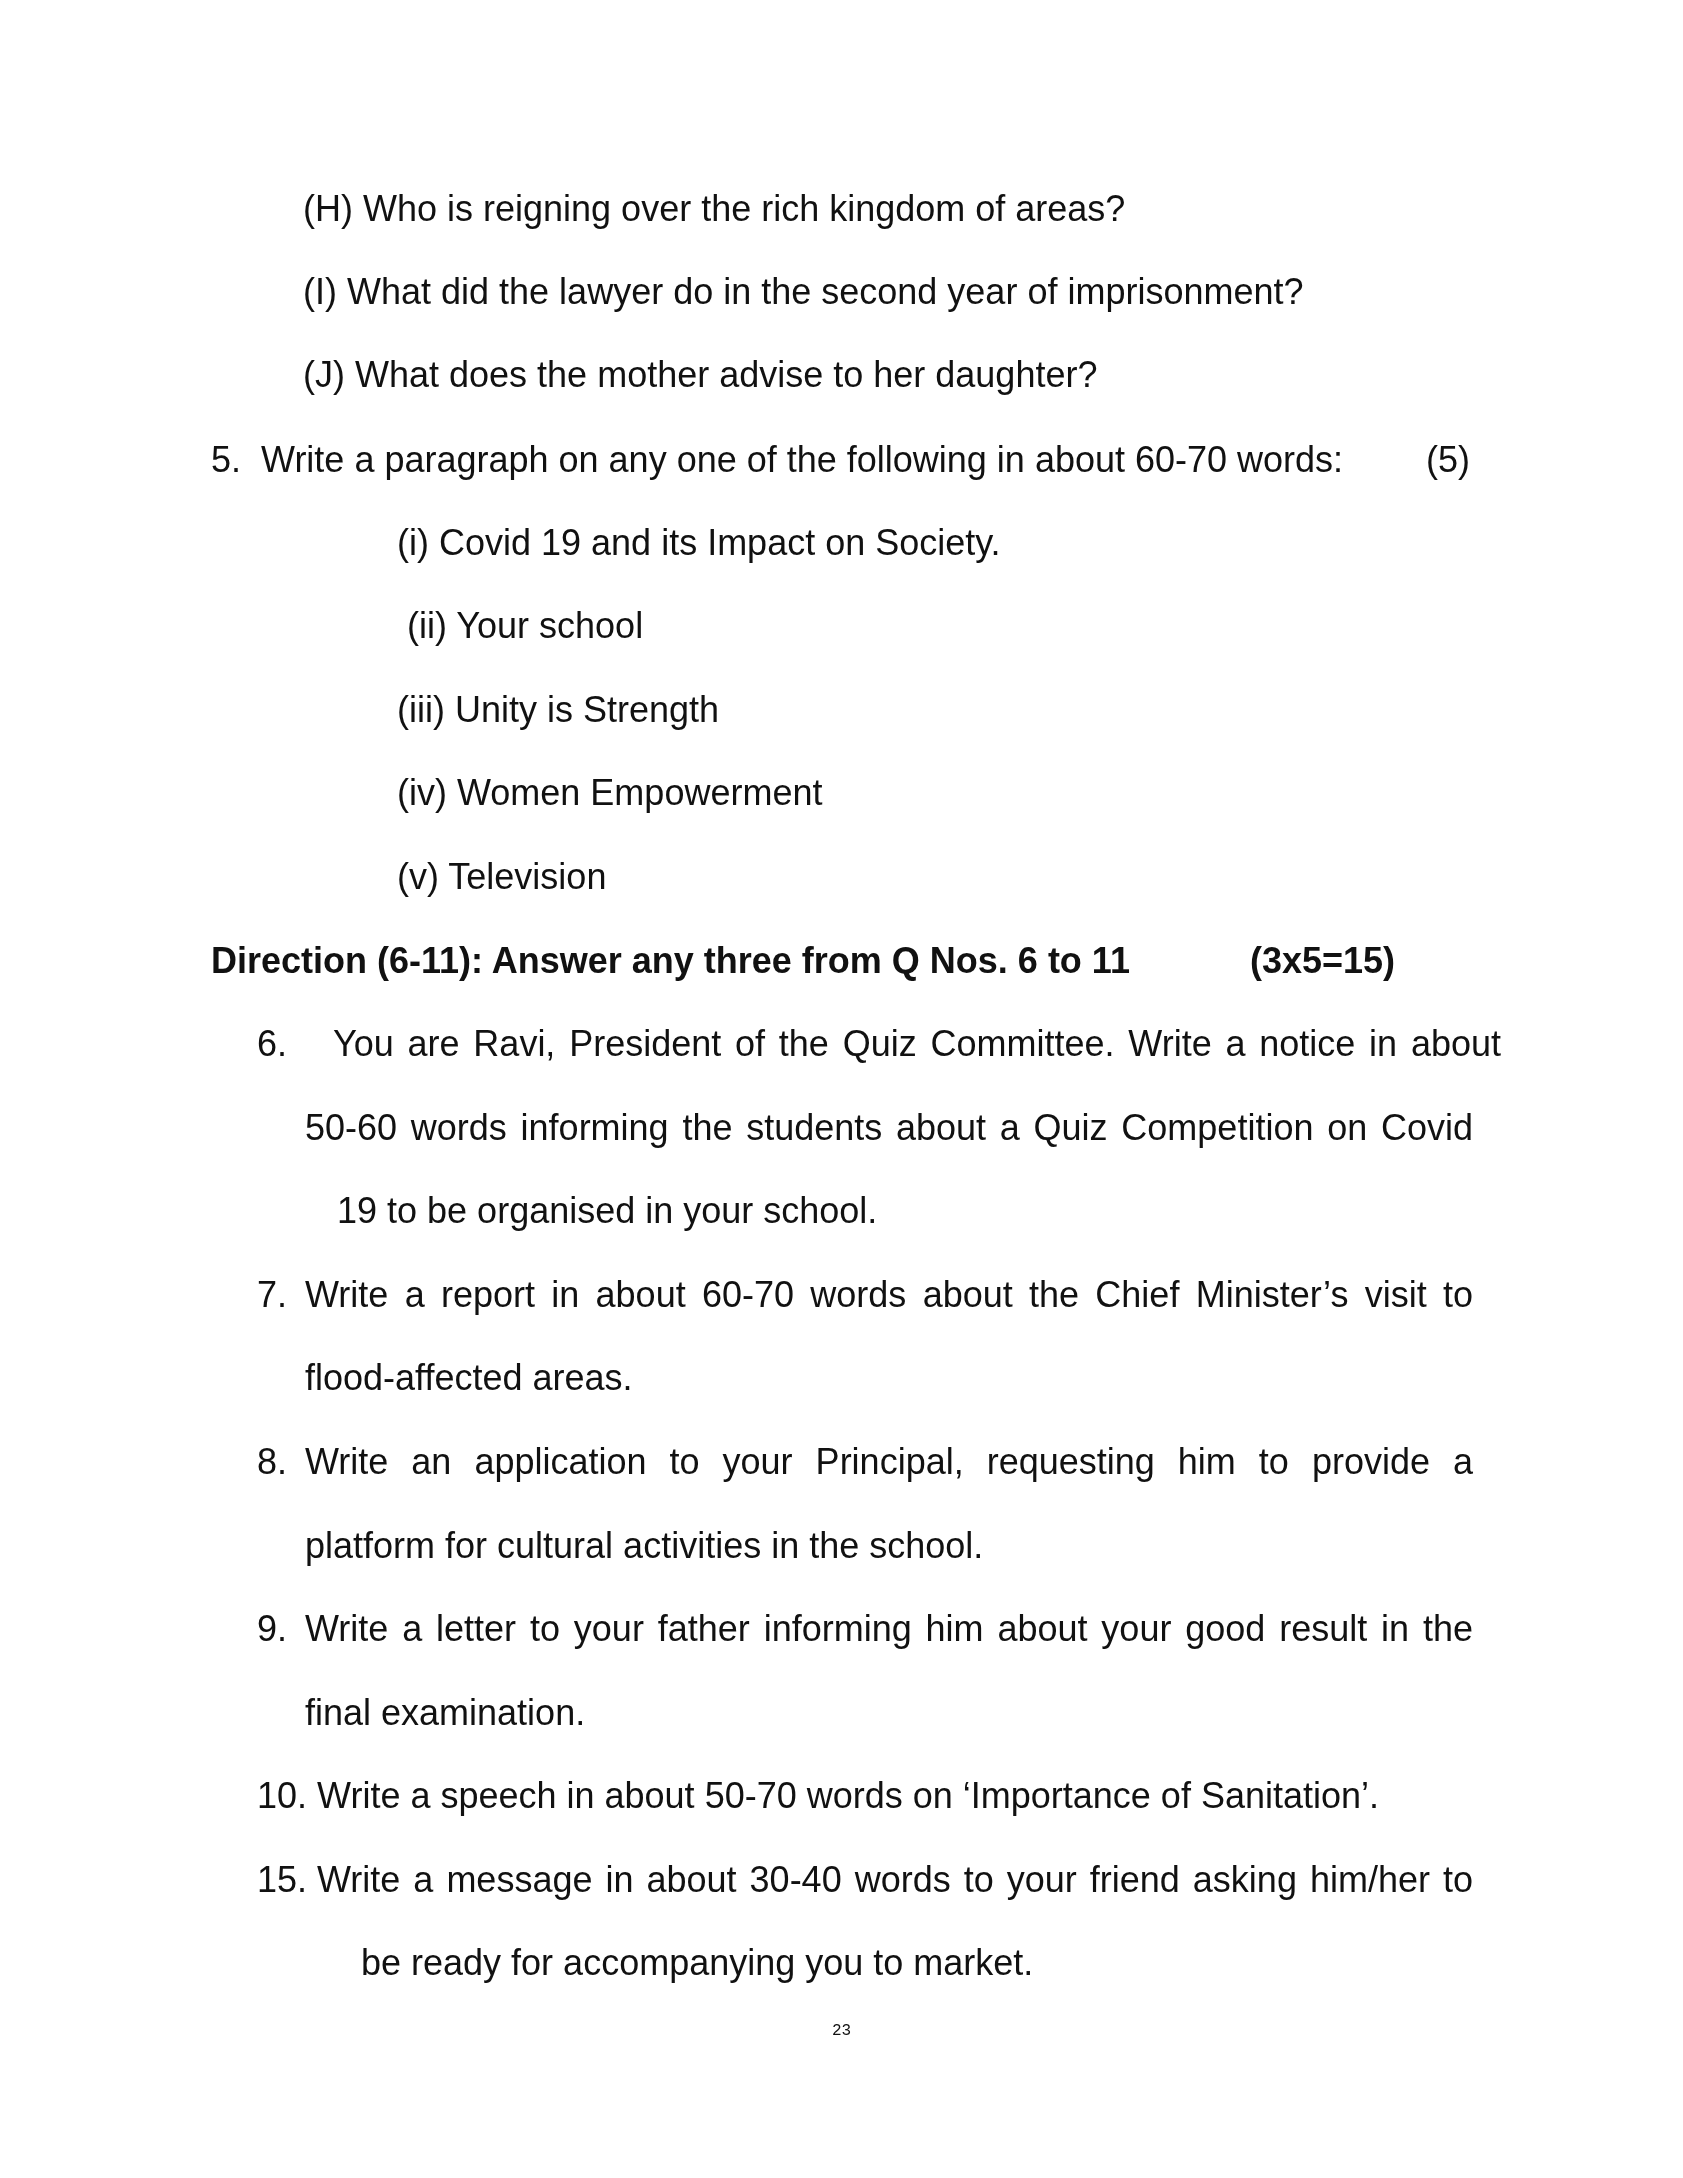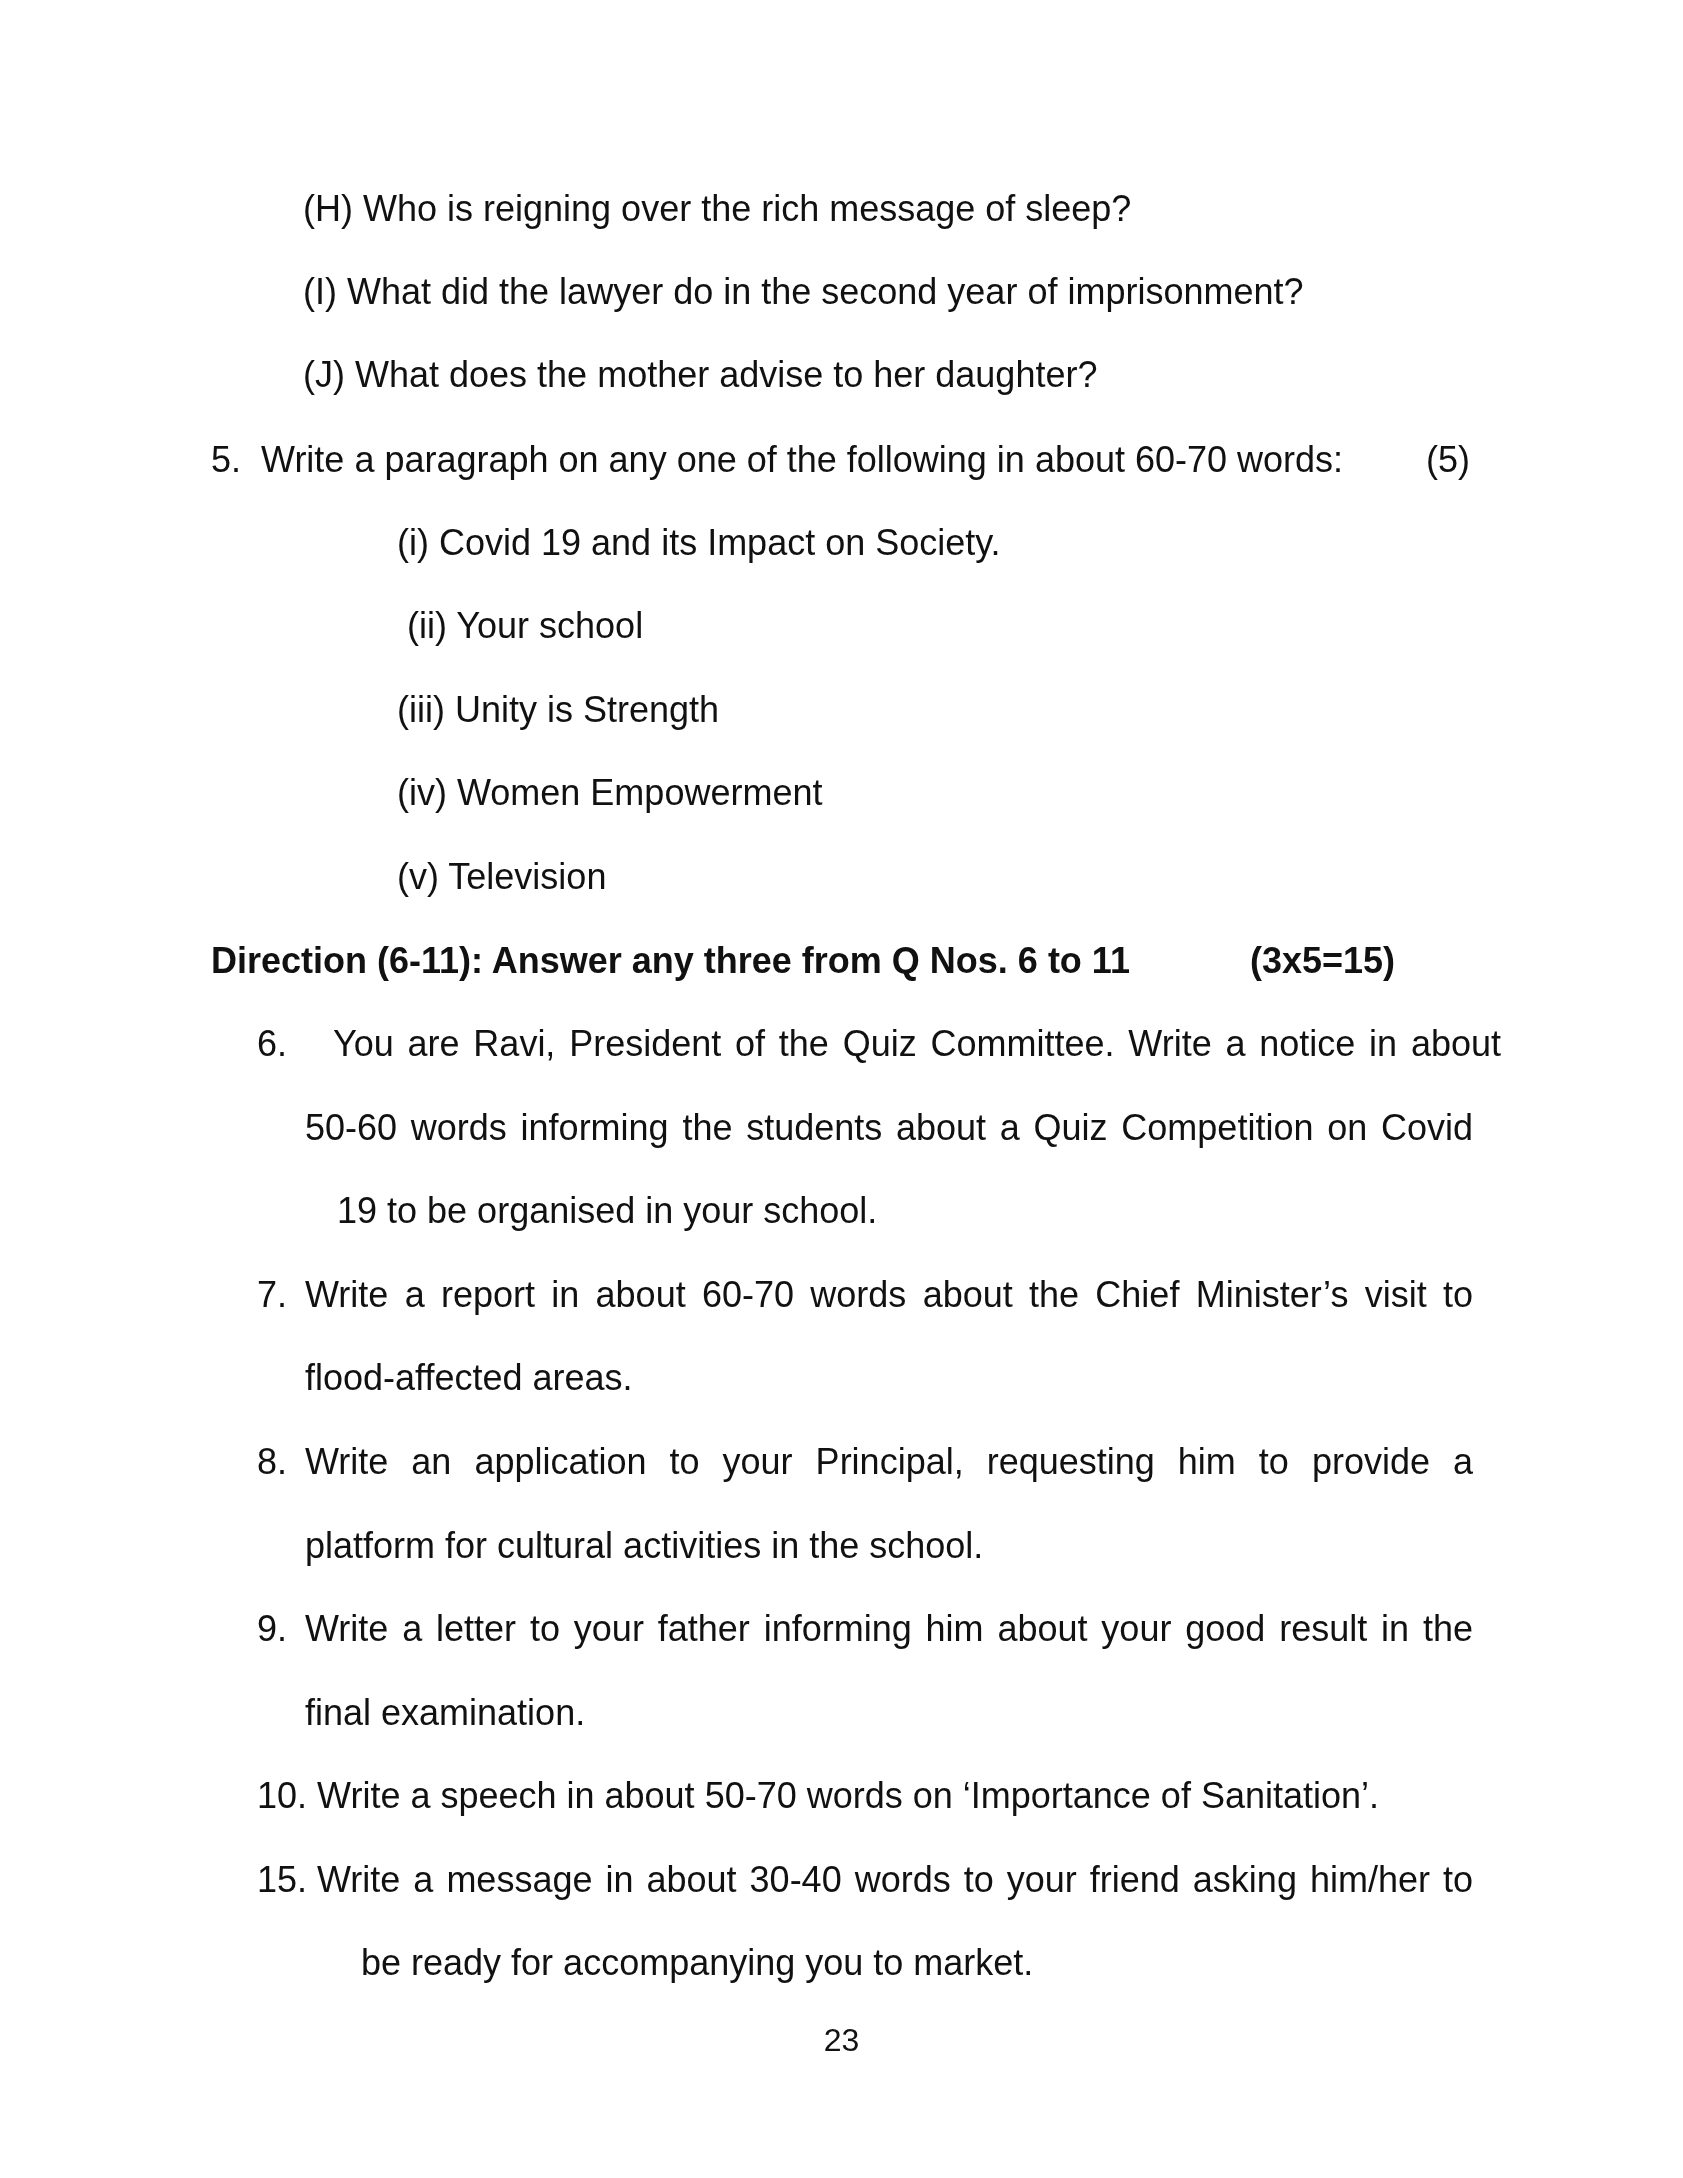--- a/index.html
+++ b/index.html
@@ -3,27 +3,27 @@
 <meta charset="utf-8">
 <style>
   html, body { margin:0; padding:0; background:#ffffff; }
   body { width:1683px; height:2178px; position:relative; overflow:hidden;
          font-family:"Liberation Sans", sans-serif; color:#111; }
   .line { position:absolute; font-size:36px; line-height:42px; white-space:nowrap; }
   .u { text-underline-offset:5px; }
   .bold { font-weight:bold; }
   .just { text-align:justify; text-align-last:justify; }
   .pagenum { position:absolute; left:0; width:1683px; text-align:center; top:2022px;
-             font-family:Liberation Sans, sans-serif; font-size:32px; }
+             font-family:Liberation Mono, monospace; font-size:16px; }
 </style>
 </head>
 <body>
 
 <div class="line" style="left:303px;top:188px;">
-  <span>(H)</span> <span>Who is reigning over the rich message of sleep?</span>
+  <span>(H)</span> <span>Who is reigning over the rich kingdom of areas?</span>
 </div>
 <div class="line" style="left:303px;top:271px;">
   <span>(I)</span> <span>What did the lawyer do in the second year of imprisonment?</span>
 </div>
 <div class="line" style="left:303px;top:354px;">
   <span>(J)</span> <span>What does the mother advise to her daughter?</span>
 </div>
 
 <div class="line" style="left:211px;top:439px;">
   <span>5.</span>&nbsp; <span>Write a paragraph on </span><span class="u">any one</span><span> of the following in about 60-70 words:</span>

